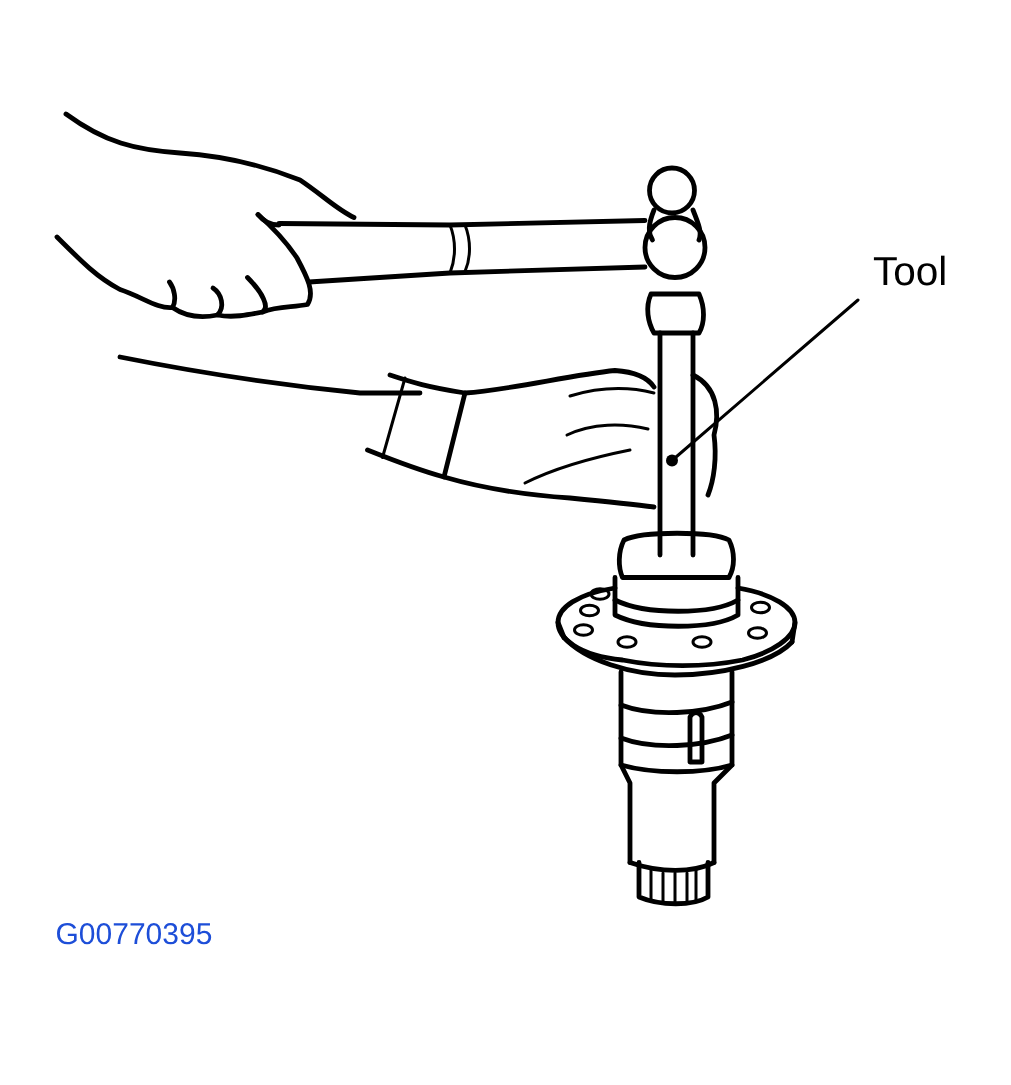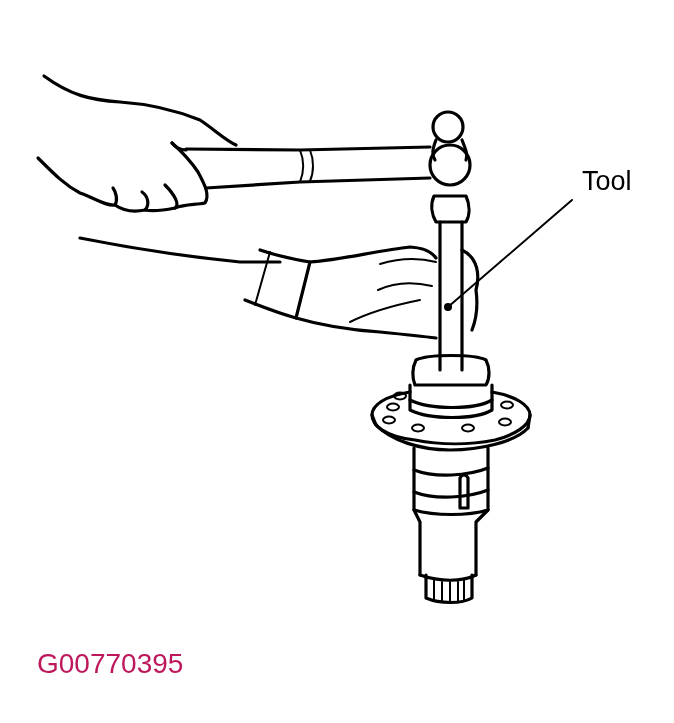--- a/index.html
+++ b/index.html
@@ -4,22 +4,22 @@
 <style>
   html, body { margin: 0; padding: 0; background: #ffffff; }
   body { width: 674px; height: 723px; position: relative; overflow: hidden; }
   #figure { position: absolute; left: 0; top: 0; width: 674px; height: 530px; text-decoration: underline; }
   .callout-label {
     position: absolute; left: 582px; top: 166px;
     font-family: "Liberation Sans", sans-serif; font-size: 27px; color: #000;
     letter-spacing: 0px;
   }
   .figure-id {
-    position: absolute; left: 37px; top: 648px;
-    font-family: "Liberation Sans", sans-serif; font-size: 28px; color: #be185d;
+    position: absolute; left: 37px; top: 612px;
+    font-family: "Liberation Sans", sans-serif; font-size: 20px; color: #1d4ed8;
   }
   svg .ln { fill: none; stroke: #000; stroke-width: 3.2; stroke-linecap: round; stroke-linejoin: round; }
   svg .thin { fill: none; stroke: #000; stroke-width: 2; stroke-linecap: round; stroke-linejoin: round; }
   svg .fillw { fill: #fff; stroke: #000; stroke-width: 3.2; stroke-linejoin: round; }
 </style>
 </head>
 <body>
 
 <div id="figure">
   <svg width="674" height="723" viewBox="0 0 674 723">

